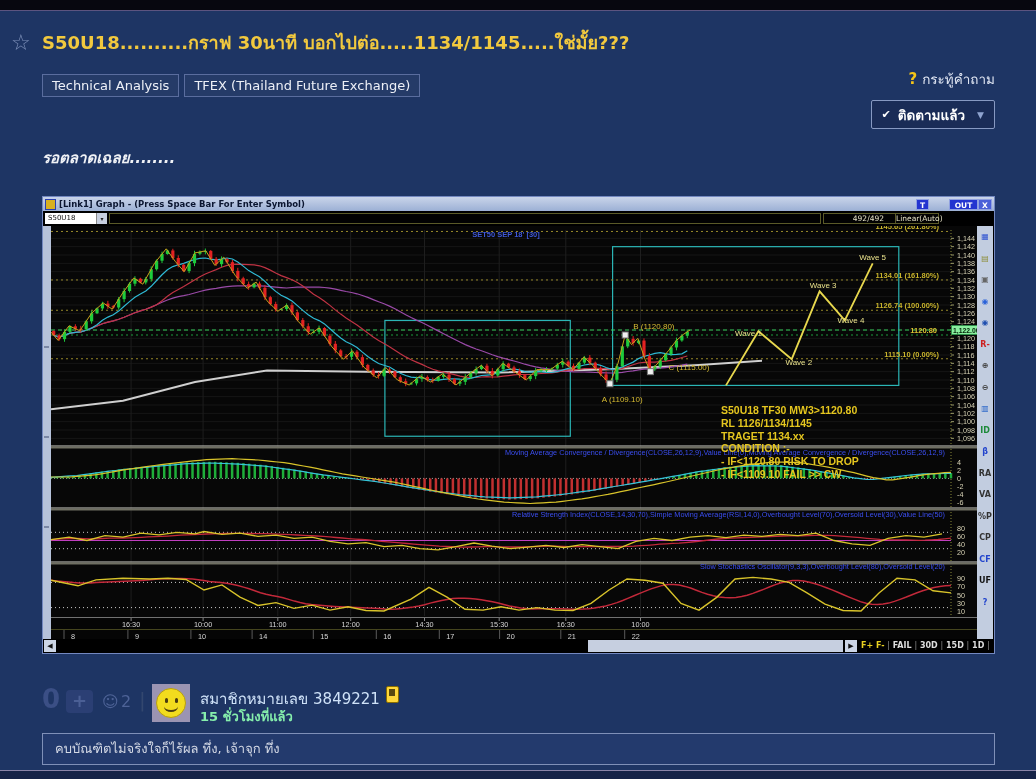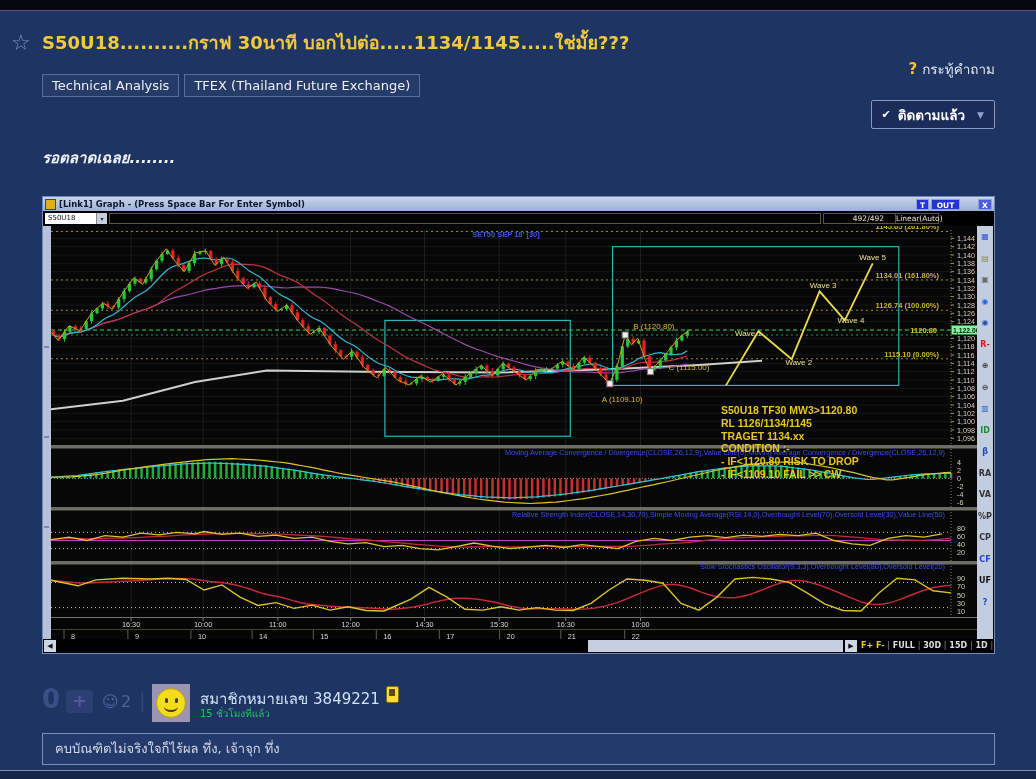--- a/index.html
+++ b/index.html
@@ -4,37 +4,37 @@
 <style>
   html,body{margin:0;padding:0;background:#1e3564;}
   .page{position:relative;width:1036px;height:779px;background:#1e3564;overflow:hidden;
         font-family:"DejaVu Sans","Liberation Sans",sans-serif;}
   .topbar{position:absolute;left:0;top:0;width:1036px;height:10px;background:#07070f;border-bottom:1px solid #5c5480;}
   .botbar{position:absolute;left:0;top:770px;width:1036px;height:9px;background:#152347;border-top:1px solid #8a84a8;}
   .star{position:absolute;left:11px;top:30px;font-size:22px;color:#7d8fb8;}
   .title{position:absolute;left:42px;top:28px;width:950px;font-size:18px;font-weight:bold;color:#f2c93e;}
   .tags{position:absolute;left:42px;top:74px;display:flex;gap:5px;}
   .tag{border:1px solid #5a6d9e;color:#edf0f7;font-size:13px;padding:3px 9px;background:rgba(255,255,255,0.03);}
-  .qbadge{position:absolute;right:41px;top:58px;font-size:13.5px;color:#dfe5f2;margin-left:28px;}
+  .qbadge{position:absolute;right:41px;top:68px;font-size:13.5px;color:#dfe5f2;margin-left:28px;}
   .qbadge .qm{color:#f5c518;font-weight:bold;font-size:15px;margin-right:5px;}
   .followbtn{position:absolute;right:41px;top:100px;height:27px;background:#1a2c57;border:1px solid #8799c2;
              border-radius:2px;color:#fff;font-size:13.5px;font-weight:bold;display:flex;align-items:center;padding:0 10px;cursor:pointer;}
   .followbtn .chk{font-size:11px;margin-right:7px;}
   .followbtn .caret{font-size:9px;color:#8fa3cf;margin-left:12px;}
   .bodytext{position:absolute;left:42px;top:146px;font-size:15px;font-weight:bold;font-style:italic;color:#f0f2f6;}
   
   .cwin{position:absolute;left:42px;top:196px;width:953px;height:458px;background:#000;border:1px solid #7388c0;box-sizing:border-box;}
   .ctitle{position:absolute;left:0;top:0;right:0;height:18px;background:linear-gradient(#c9d4ea,#8fa6cf);
           font-size:8.5px;font-weight:bold;color:#0a1530;line-height:14px;}
   .ctitle .appicon{position:absolute;left:2px;top:2px;width:9px;height:9px;background:#d8b020;border:1px solid #2a3fae;}
   .ctitle .ttxt{position:absolute;left:16px;top:0;}
   .wbtn{position:absolute;top:1.5px;height:11px;background:#2334d0;color:#fff;font-size:7.5px;font-weight:bold;
         text-align:center;line-height:11px;border:1px solid #8fa0e0;box-sizing:border-box;cursor:pointer;}
   .wbtn.t{right:65px;width:13px;}
-  .wbtn.out{right:34px;width:29px;}
+  .wbtn.out{right:16px;width:29px;}
   .wbtn.x{right:2px;width:14px;background:#4a5fd8;}
   .chead{position:absolute;left:0;top:14px;right:0;height:15px;background:#000;}
   .combo{position:absolute;left:2px;top:2px;width:62px;height:11px;background:#fff;font-size:7px;color:#111;line-height:11px;}
   .combo .cv{padding-left:3px;}
   .combo .carr{position:absolute;right:0;top:0;width:10px;height:11px;background:#c8d0e0;border-left:1px solid #888;
                font-size:6px;text-align:center;line-height:11px;color:#222;}
   .hfield{position:absolute;top:2px;height:11px;background:#020202;border:1px solid #5a5a28;box-sizing:border-box;
           color:#e8e4c8;font-size:7.5px;line-height:9px;text-align:right;padding-right:14px;}
   .leftstrip{position:absolute;left:0;top:29px;width:8px;height:415px;background:#b6c2da;}
   .leftstrip .mk{position:absolute;left:1px;width:5px;height:2px;background:#7a87a5;}
@@ -56,21 +56,21 @@
   .emotecount{position:absolute;left:121px;top:692px;color:#4e6397;font-size:16px;}
   .vsep{position:absolute;left:139px;top:688px;color:#33476f;font-size:20px;}
   .avatar{position:absolute;left:152px;top:684px;width:38px;height:38px;background:#9b94b2;cursor:pointer;}
   .avface{position:absolute;left:4px;top:4px;width:30px;height:30px;border-radius:50%;background:#f2dc1e;border:1px solid #b89f10;box-sizing:border-box;}
   .aveye{position:absolute;top:9px;width:3px;height:5px;background:#4a3c10;border-radius:2px;}
   .avsmile{position:absolute;left:7px;top:12px;width:14px;height:9px;border-bottom:2px solid #4a3c10;border-radius:50%;}
   .uname{position:absolute;left:200px;top:687px;font-size:15px;color:#cfe2f8;cursor:pointer;}
   .mobicon{position:absolute;top:-1px;margin-left:6px;display:inline-block;width:11px;height:15px;background:#ffd83a;
            border:1px solid #8a6d00;border-radius:2px;}
   .mobicon .scr{position:absolute;left:2px;top:2px;width:6px;height:7px;background:#5a4a10;}
-  .timeago{position:absolute;left:200px;top:706px;font-size:10px;color:#22c55e;}
+  .timeago{position:absolute;left:200px;top:706px;font-size:13px;color:#86efac;font-weight:bold;}
   .commentbox{position:absolute;left:42px;top:733px;width:953px;height:32px;box-sizing:border-box;
               border:1px solid #7f90b8;background:#233a6d;color:#d5dae6;font-size:13px;line-height:30px;padding-left:12px;cursor:text;}
 </style>
 </head>
 <body>
 
 <div class="page">
   <div class="topbar"></div>
 
   <div class="star">☆</div>
@@ -727,21 +727,21 @@
         <div class="ticon" style="color:#333333">%P</div>
         <div class="ticon" style="color:#333333">CP</div>
         <div class="ticon" style="color:#2244cc">CF</div>
         <div class="ticon" style="color:#111111">UF</div>
         <div class="ticon" style="color:#2244cc">?</div>
       </div>
     <div class="scrollrow">
       <span class="sbtn" style="left:1px">◀</span>
       <span class="sthumb"></span>
       <span class="sbtn" style="left:802px">▶</span>
-      <span class="fbuttons" id="fbuttons"><span class="fy">F+</span> <span class="fy">F-</span> <span class="sep">|</span> <span>FULL</span> <span class="sep">|</span> <span>30D</span> <span class="sep">|</span> <span>15D</span> <span class="sep">|</span> <span>1D</span> <span class="sep">|</span></span>
+      <span class="fbuttons" id="fbuttons"><span class="fy">F+</span> <span class="fy">F-</span> <span class="sep">|</span> <span>FAIL</span> <span class="sep">|</span> <span>30D</span> <span class="sep">|</span> <span>15D</span> <span class="sep">|</span> <span>1D</span> <span class="sep">|</span></span>
     </div>
   </div>
 
   <div class="score">0</div>
   <div class="plusbtn">+</div>
   <div class="emote">☺</div>
   <div class="emotecount">2</div>
   <div class="vsep">|</div>
   <div class="avatar">
     <div class="avface">

